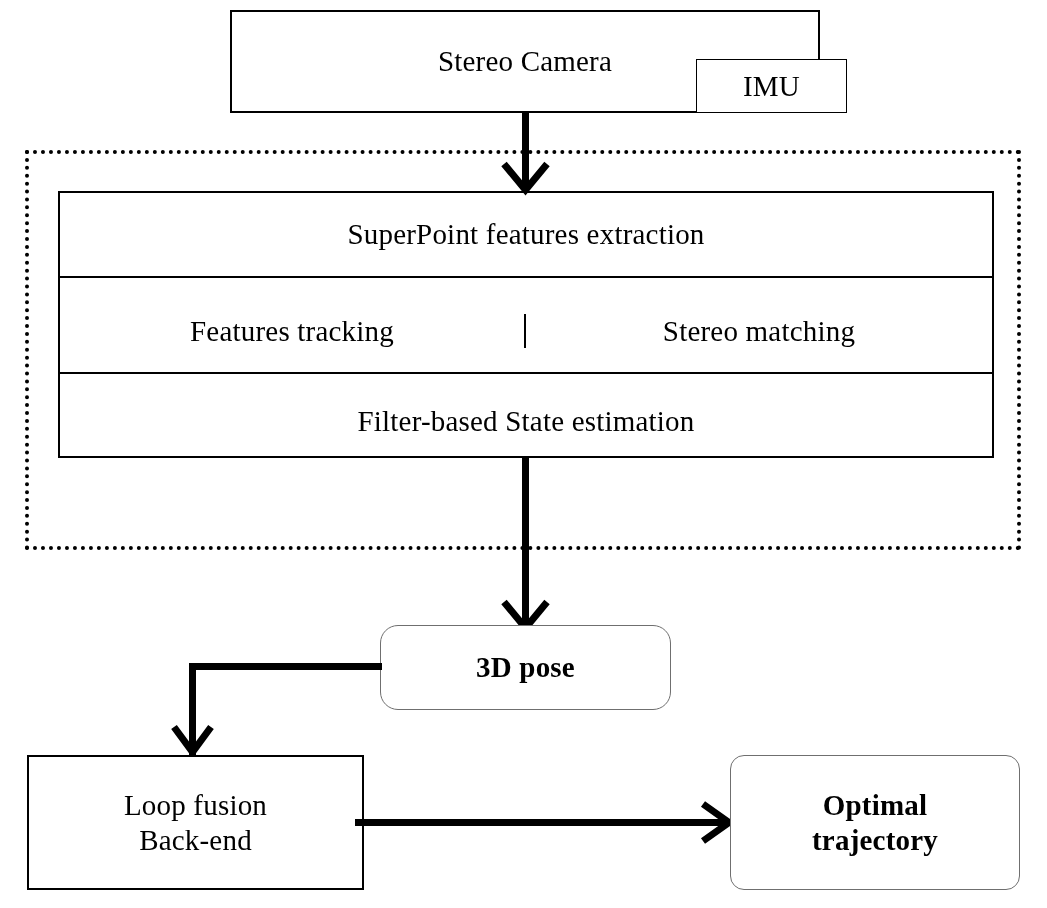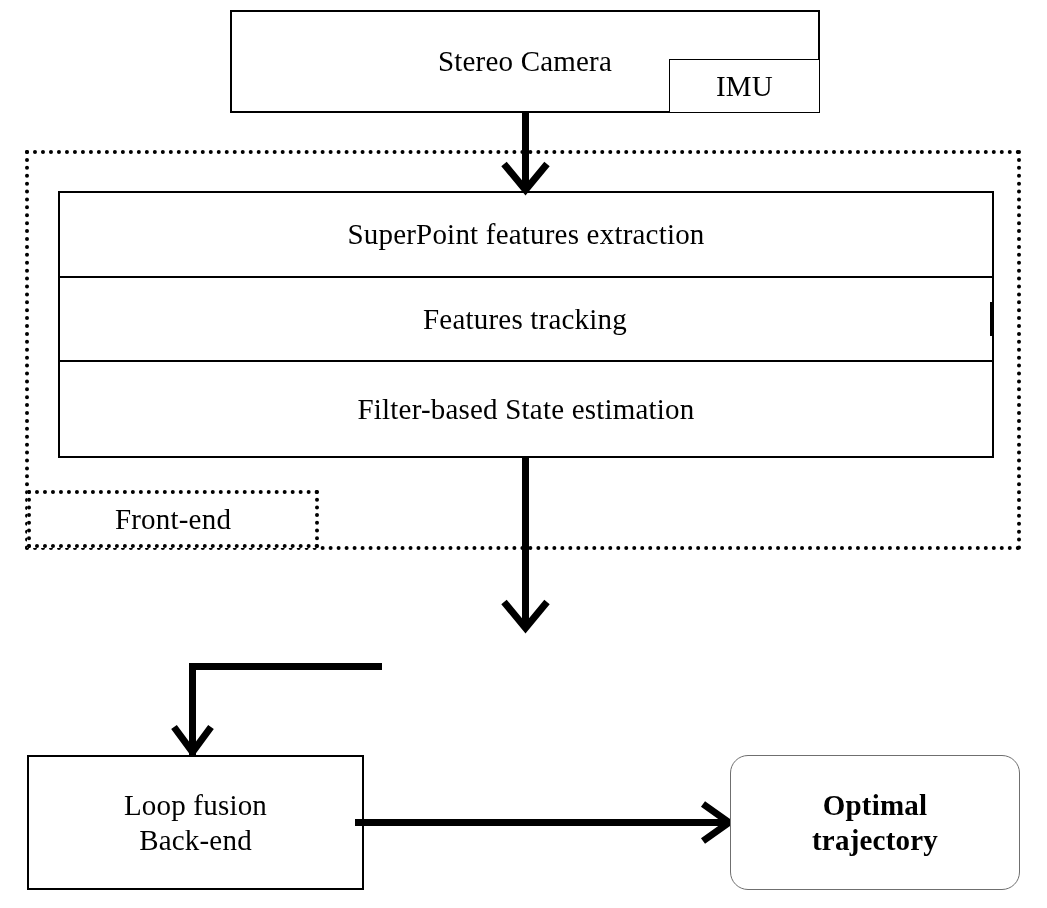--- a/index.html
+++ b/index.html
@@ -25,20 +25,21 @@
     display: flex;
     align-items: center;
     justify-content: center;
     text-align: center;
   }
   .solid {
     border: 2px solid #000000;
   }
   .thin {
     border: 1.5px solid #000000;
+    margin-left: 27px;
   }
   .rounded {
     border: 1.5px solid #6f6f6f;
     border-radius: 18px;
   }
   .dotted-region {
     position: absolute;
     box-sizing: border-box;
     border: 4px dotted #000000;
     background: transparent;
@@ -73,20 +74,21 @@
     position: absolute;
     overflow: visible;
   }
   .stack {
     position: absolute;
     box-sizing: border-box;
     border: 2px solid #000000;
     background: #ffffff;
     display: flex;
     flex-direction: column;
+    gap: 12px;
   }
   .stack-row {
     flex: 1 1 auto;
     display: flex;
     align-items: center;
     justify-content: center;
     border-bottom: 2px solid #000000;
     box-sizing: border-box;
   }
   .stack-row:last-child {
@@ -127,56 +129,59 @@
   <div class="stack" style="left:58px; top:191px; width:936px; height:267px;">
 
     <div class="stack-row" style="flex:0 0 85px;">
       <span class="label">SuperPoint features extraction</span>
     </div>
 
     <div class="stack-row split" style="flex:0 0 84px;">
       <div>
         <span class="label">Features tracking</span>
       </div>
+      <div>
+        <span class="label">Stereo matching</span>
+      </div>
     </div>
 
     <div class="stack-row">
       <span class="label">Filter-based State estimation</span>
     </div>
   </div>
 
-  <div class="dotted-label" style="left:27px; top:490px; width:292px; height:58px;">
-    <span class="label">Front-end</span>
-  </div>
 
   <div class="vline" style="left:522px; top:113px; width:7px; height:74px;"></div>
   <svg class="arrowhead" style="left:500px; top:160px;" width="52" height="36" viewBox="0 0 52 36">
     <path d="M 4 4 L 25.5 30 L 47 4" fill="none" stroke="#000000" stroke-width="7" stroke-linecap="butt"></path>
   </svg>
 
   <div class="vline" style="left:522px; top:458px; width:7px; height:167px;"></div>
   <svg class="arrowhead" style="left:500px; top:598px;" width="52" height="36" viewBox="0 0 52 36">
     <path d="M 4 4 L 25.5 30 L 47 4" fill="none" stroke="#000000" stroke-width="7" stroke-linecap="butt"></path>
   </svg>
 
+  <div class="box rounded" style="left:380px; top:625px; width:291px; height:85px;">
+    <span class="label label-bold">3D pose</span>
+  </div>
 
   <div class="hline" style="left:189px; top:663px; width:193px; height:7px;"></div>
   <div class="vline" style="left:189px; top:663px; width:7px; height:92px;"></div>
   <svg class="arrowhead" style="left:170px; top:723px;" width="46" height="34" viewBox="0 0 46 34">
     <path d="M 4 4 L 22.5 29 L 41 4" fill="none" stroke="#000000" stroke-width="7" stroke-linecap="butt"></path>
   </svg>
 
   <div class="box solid" style="left:27px; top:755px; width:337px; height:135px;">
     <span class="label">Loop fusion
 Back-end</span>
   </div>
 
   <div class="hline" style="left:355px; top:819px; width:375px; height:7px;"></div>
   <svg class="arrowhead" style="left:699px; top:800px;" width="36" height="46" viewBox="0 0 36 46">
     <path d="M 4 4 L 30 22.5 L 4 41" fill="none" stroke="#000000" stroke-width="7" stroke-linecap="butt"></path>
   </svg>
 
-  <div class="box rounded" style="left:730px; top:755px; width:290px; height:135px;">
+  <div class="box rounded" style="left:730px; top:755px; width:290px; height:135px;border-radius:14px;">
     <span class="label label-bold">Optimal
 trajectory</span>
   </div>
 
 </div>
 
 </body></html>

